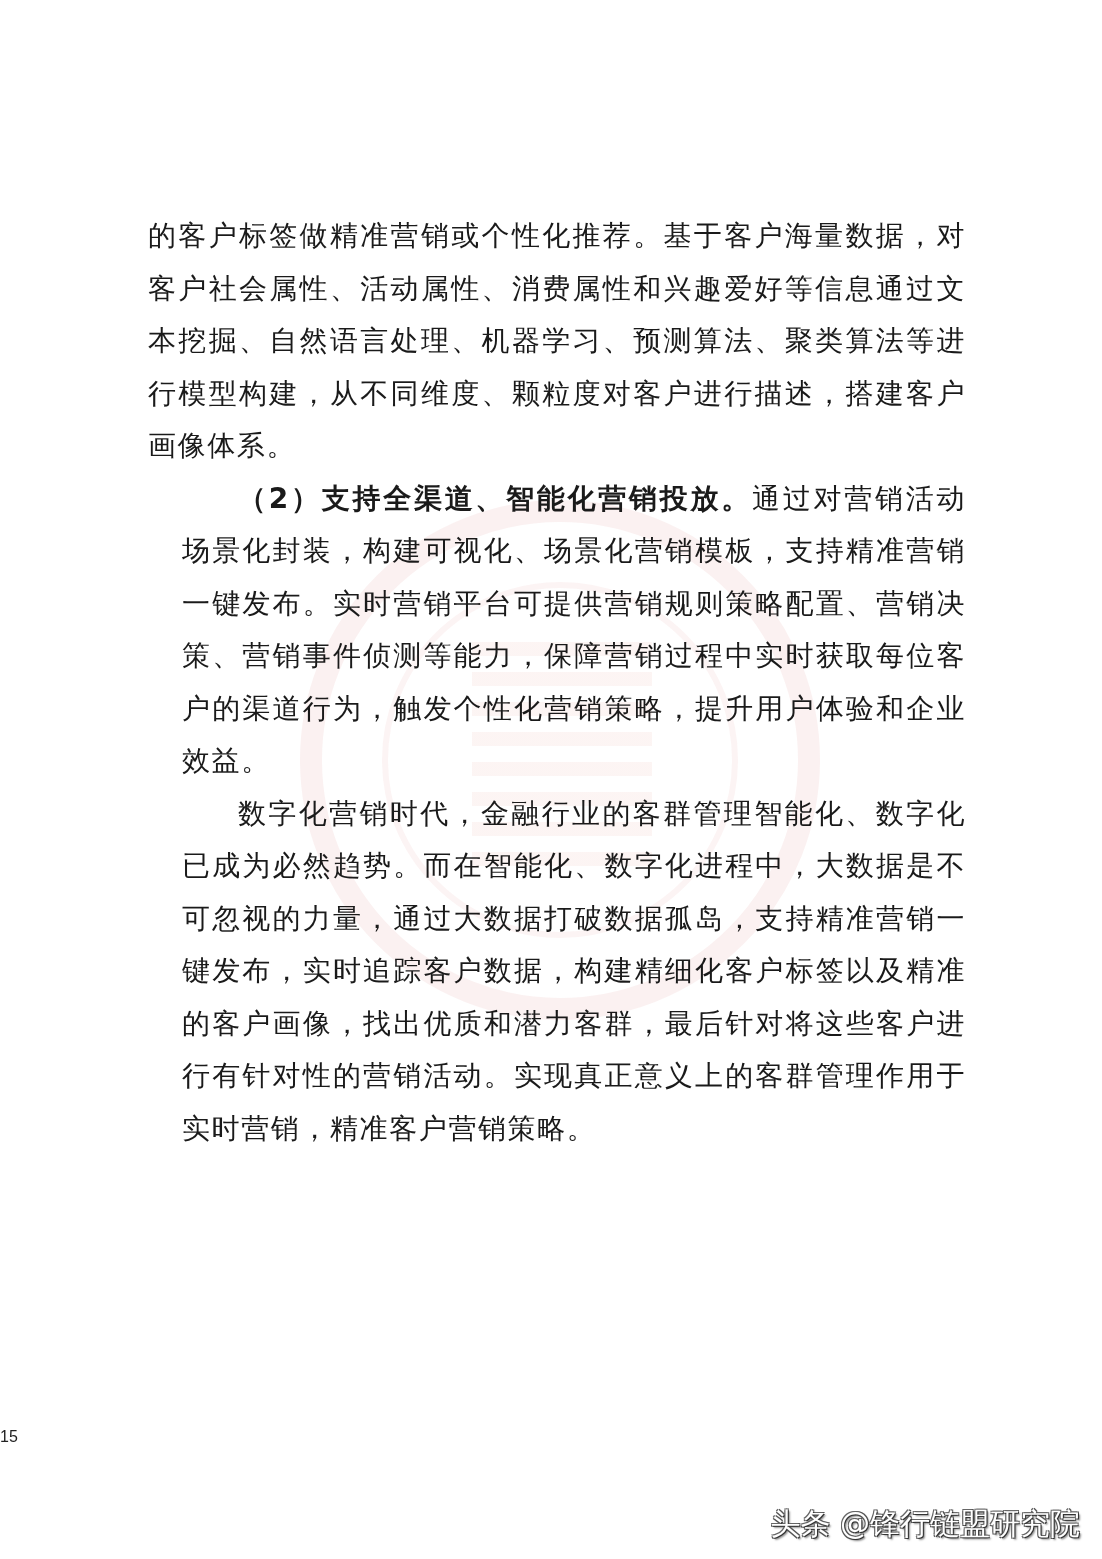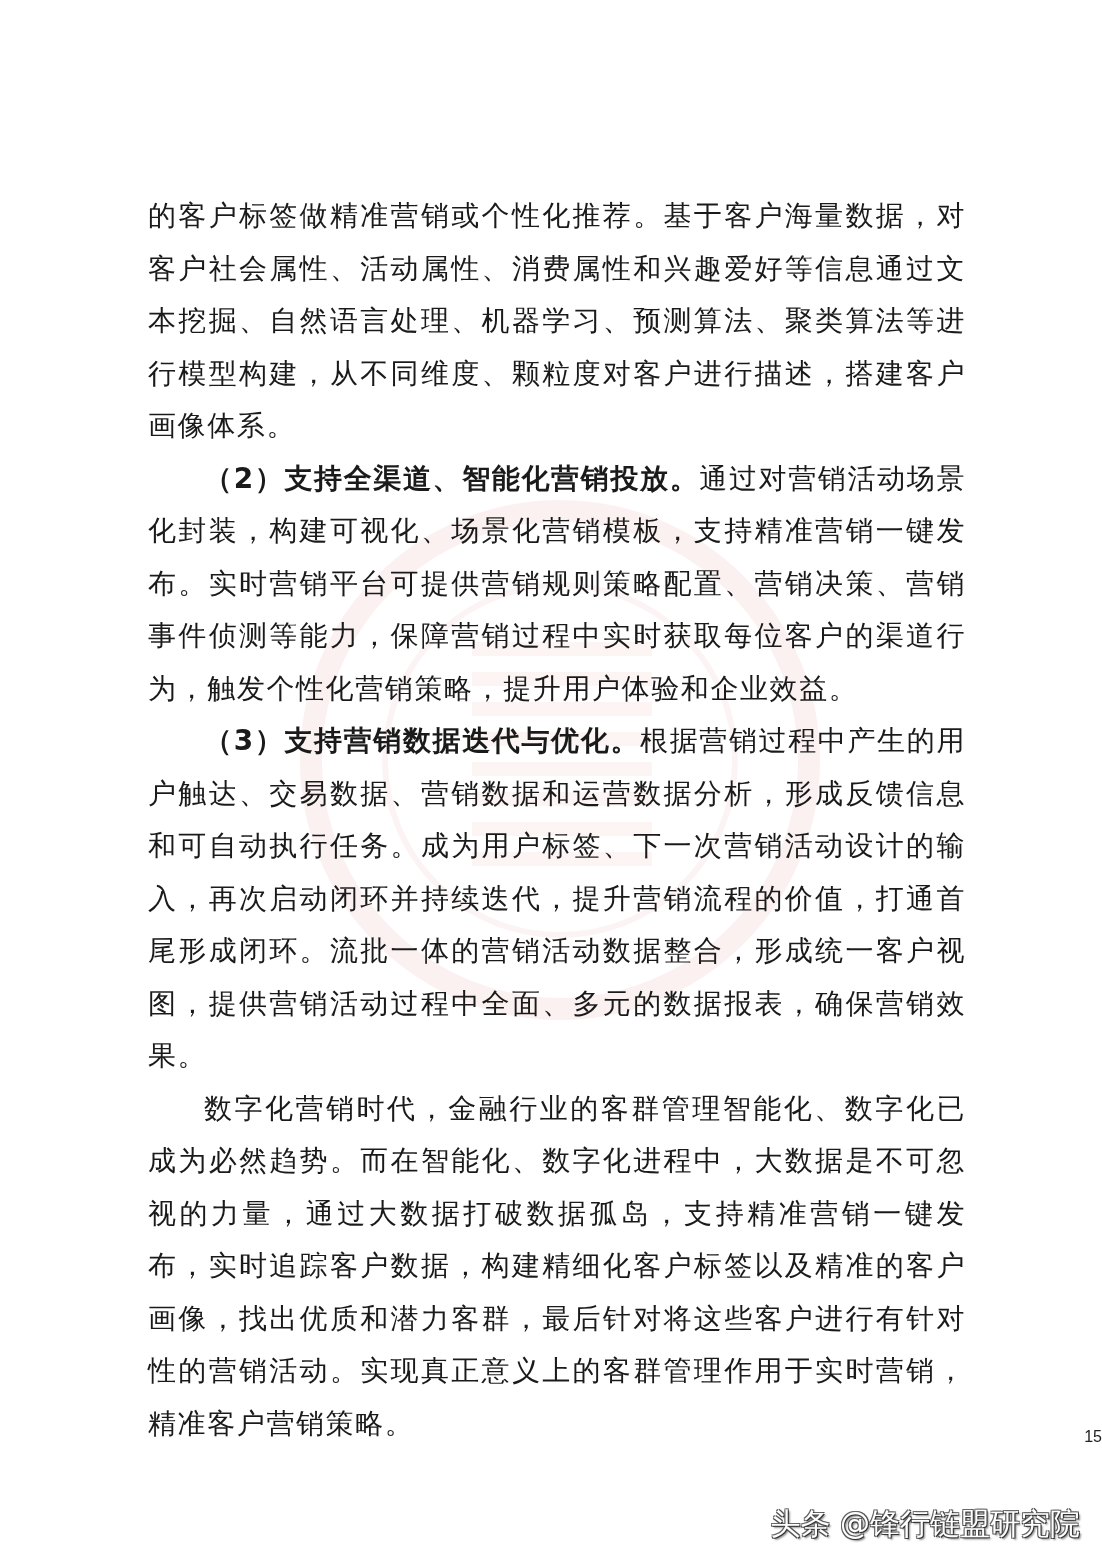--- a/index.html
+++ b/index.html
@@ -33,39 +33,39 @@
       position: absolute;
       left: 150px; top: 120px;
       width: 180px; height: 240px;
       background: repeating-linear-gradient(to bottom,
         rgba(210, 80, 60, 0.06) 0px, rgba(210, 80, 60, 0.06) 14px,
         transparent 14px, transparent 30px);
     }
     .page {
       position: absolute;
       left: 148px;
-      top: 190px;
+      top: 210px;
       width: 818px;
     }
     .para {
       margin: 0;
       font-size: 28px;
       line-height: 52.5px;
       letter-spacing: 1.6px;
       text-align: justify;
       text-align-last: left;
     }
-    .indent { text-indent: 56px; }
+    .indent { text-indent: 56px; margin-left: 34px; }
     .bold-lead { font-weight: bold; font-family: "DejaVu Sans", "Liberation Sans", sans-serif; }
     .page-number {
       position: absolute;
       left: 0;
       width: 1102px;
       top: 1428px;
-      text-align: right;
+      text-align: left;
       font-family: "Liberation Sans", sans-serif;
       font-size: 16px;
       color: #222;
     }
     .source-watermark {
       position: absolute;
       right: 22px;
       top: 1504px;
       font-family: "DejaVu Sans", sans-serif;
       font-size: 30px;
@@ -83,22 +83,19 @@
 </div>
 
 <div class="page">
   <p class="para">
     <span>的客户标签做精准营销或个性化推荐。基于客户海量数据，对客户社会属性、活动属性、消费属性和兴趣爱好等信息通过文本挖掘、自然语言处理、机器学习、预测算法、聚类算法等进行模型构建，从不同维度、颗粒度对客户进行描述，搭建客户画像体系。</span>
   </p>
   <p class="para indent">
     <span class="bold-lead">（2）支持全渠道、智能化营销投放。</span><span>通过对营销活动场景化封装，构建可视化、场景化营销模板，支持精准营销一键发布。实时营销平台可提供营销规则策略配置、营销决策、营销事件侦测等能力，保障营销过程中实时获取每位客户的渠道行为，触发个性化营销策略，提升用户体验和企业效益。</span>
   </p>
   <p class="para indent">
-    <span class="bold-lead">（3）支持营销数据迭代与优化。</span><span>根据营销过程中产生的用户触达、交易数据、营销数据和运营数据分析，形成反馈信息和可自动执行任务。成为用户标签、下一次营销活动设计的输入，再次启动闭环并持续迭代，提升营销流程的价值，打通首尾形成闭环。流批一体的营销活动数据整合，形成统一客户视图，提供营销活动过程中全面、多元的数据报表，确保营销效果。</span>
-  </p>
-  <p class="para indent">
     <span>数字化营销时代，金融行业的客群管理智能化、数字化已成为必然趋势。而在智能化、数字化进程中，大数据是不可忽视的力量，通过大数据打破数据孤岛，支持精准营销一键发布，实时追踪客户数据，构建精细化客户标签以及精准的客户画像，找出优质和潜力客群，最后针对将这些客户进行有针对性的营销活动。实现真正意义上的客群管理作用于实时营销，精准客户营销策略。</span>
   </p>
 </div>
 
 <div class="page-number">15</div>
 
 <div class="source-watermark">头条 @锋行链盟研究院</div>
 
 </body></html>

